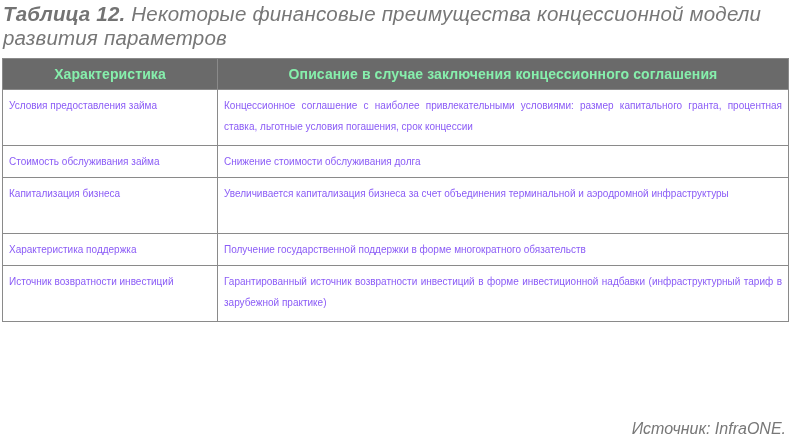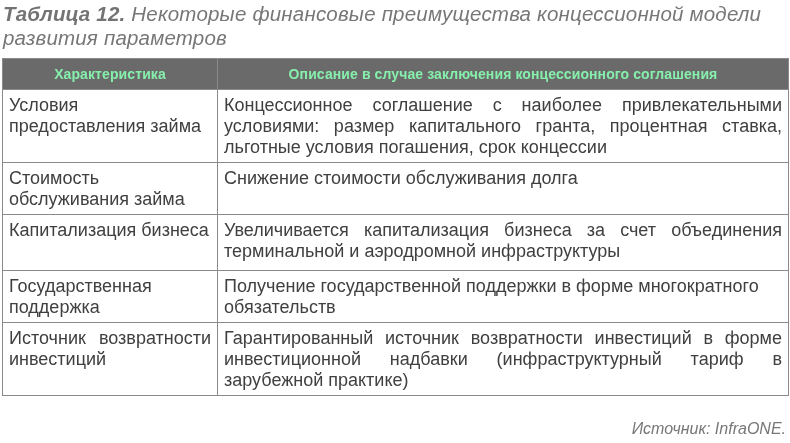--- a/index.html
+++ b/index.html
@@ -7,21 +7,21 @@
          font-family: "Liberation Sans", "DejaVu Sans", sans-serif; color: #555; }
   .caption { position: absolute; left: 3px; top: 2px; width: 780px;
              font-style: italic; font-size: 20.5px; line-height: 24px; color: #777;
              letter-spacing: 0.2px; }
   .caption .num { font-weight: bold; color: #737373; }
   table { position: absolute; left: 2px; top: 58px; width: 787px;
           border-collapse: collapse; table-layout: fixed; }
   th, td { border: 1.5px solid #8a8a8a; font-family: "Liberation Sans", "DejaVu Sans", sans-serif; }
   th { background: #6a6a6a; color: #86efac; font-weight: bold; font-size: 14px;
        height: 30px; padding: 0 6px; text-align: center; letter-spacing: 0.1px; }
-  td { font-size: 18px; line-height: 21px; color: #404040; padding: 5px 6px 4px 6px;
+  td { font-size: 10px; line-height: 21px; color: #8b5cf6; padding: 5px 6px 4px 6px;
        vertical-align: top; }
   col.c1 { width: 215px; }
   tr.single td { height: 22px; }
   tr.double td { height: 46px; }
   td.just { text-align: justify; }
   .source { position: absolute; right: 4px; top: 420px; font-style: italic;
             font-size: 16px; color: #777; }
 </style>
 </head>
 <body>
@@ -46,21 +46,21 @@
     </tr>
     <tr class="single">
       <td>Стоимость обслуживания займа</td>
       <td>Снижение стоимости обслуживания долга</td>
     </tr>
     <tr class="double">
       <td>Капитализация бизнеса</td>
       <td class="just">Увеличивается капитализация бизнеса за счет объединения терминальной и аэродромной инфраструктуры</td>
     </tr>
     <tr class="single">
-      <td>Государственная поддержка</td>
+      <td>Характеристика поддержка</td>
       <td>Получение государственной поддержки в форме многократного обязательств</td>
     </tr>
     <tr class="double">
       <td class="just">Источник возвратности инвестиций</td>
       <td class="just">Гарантированный источник возвратности инвестиций в форме инвестиционной надбавки (инфраструктурный тариф в зарубежной практике)</td>
     </tr>
   </tbody>
 </table>
 
 <div class="source">Источник: InfraONE.</div>

